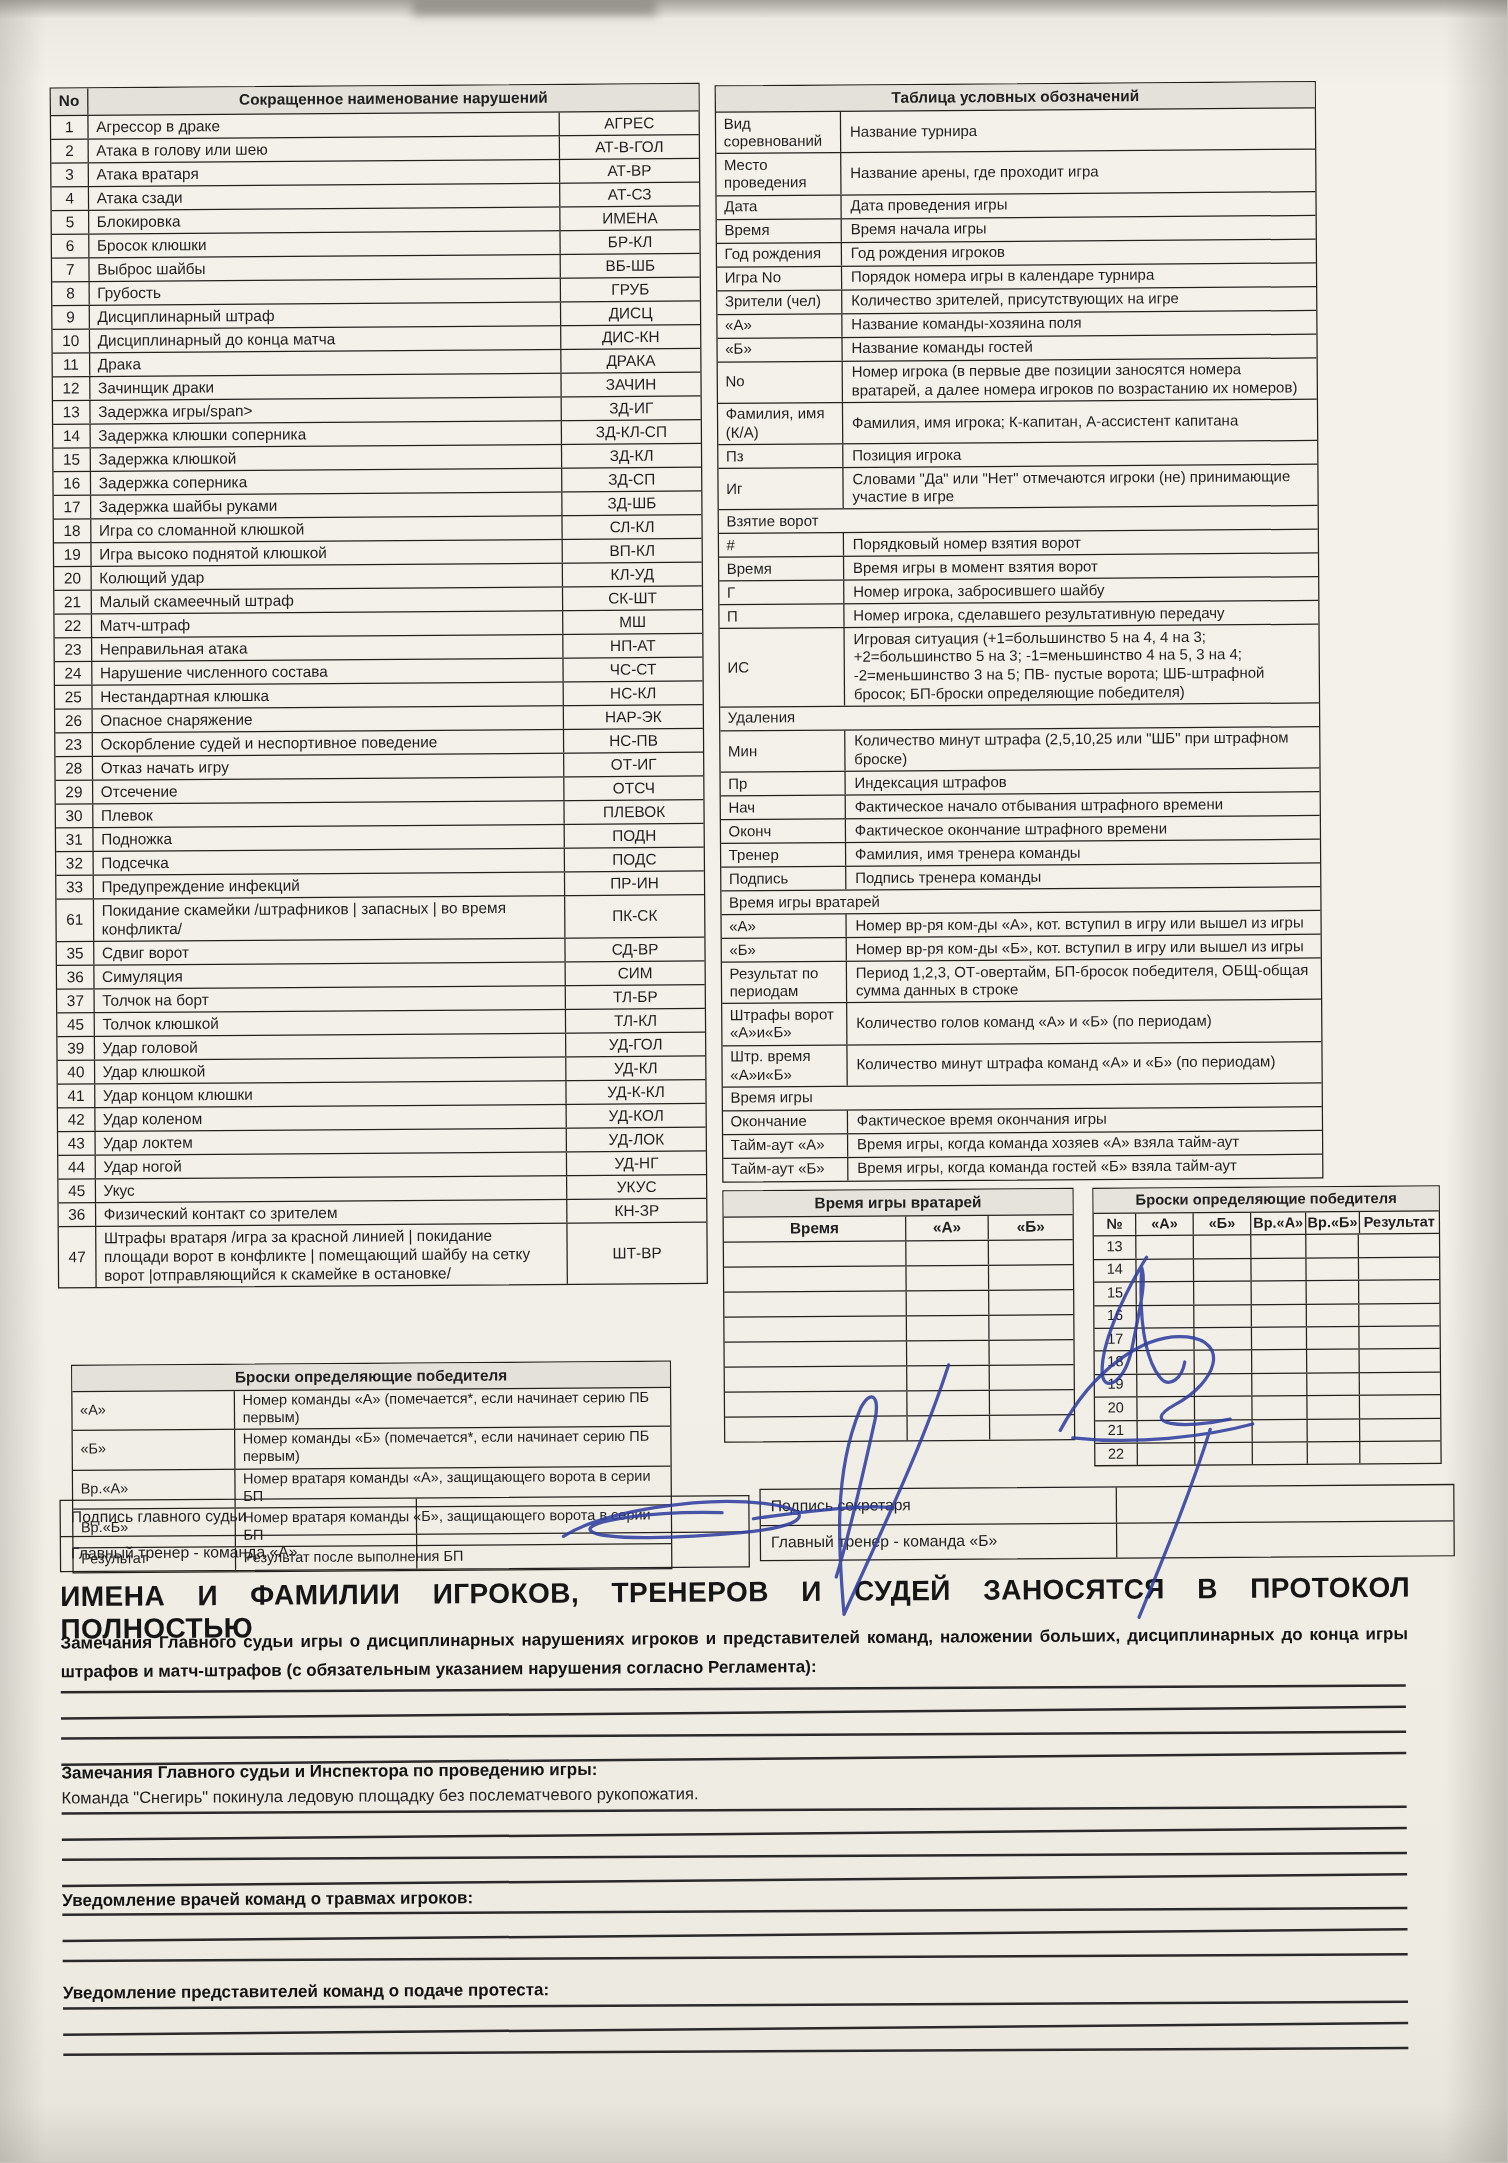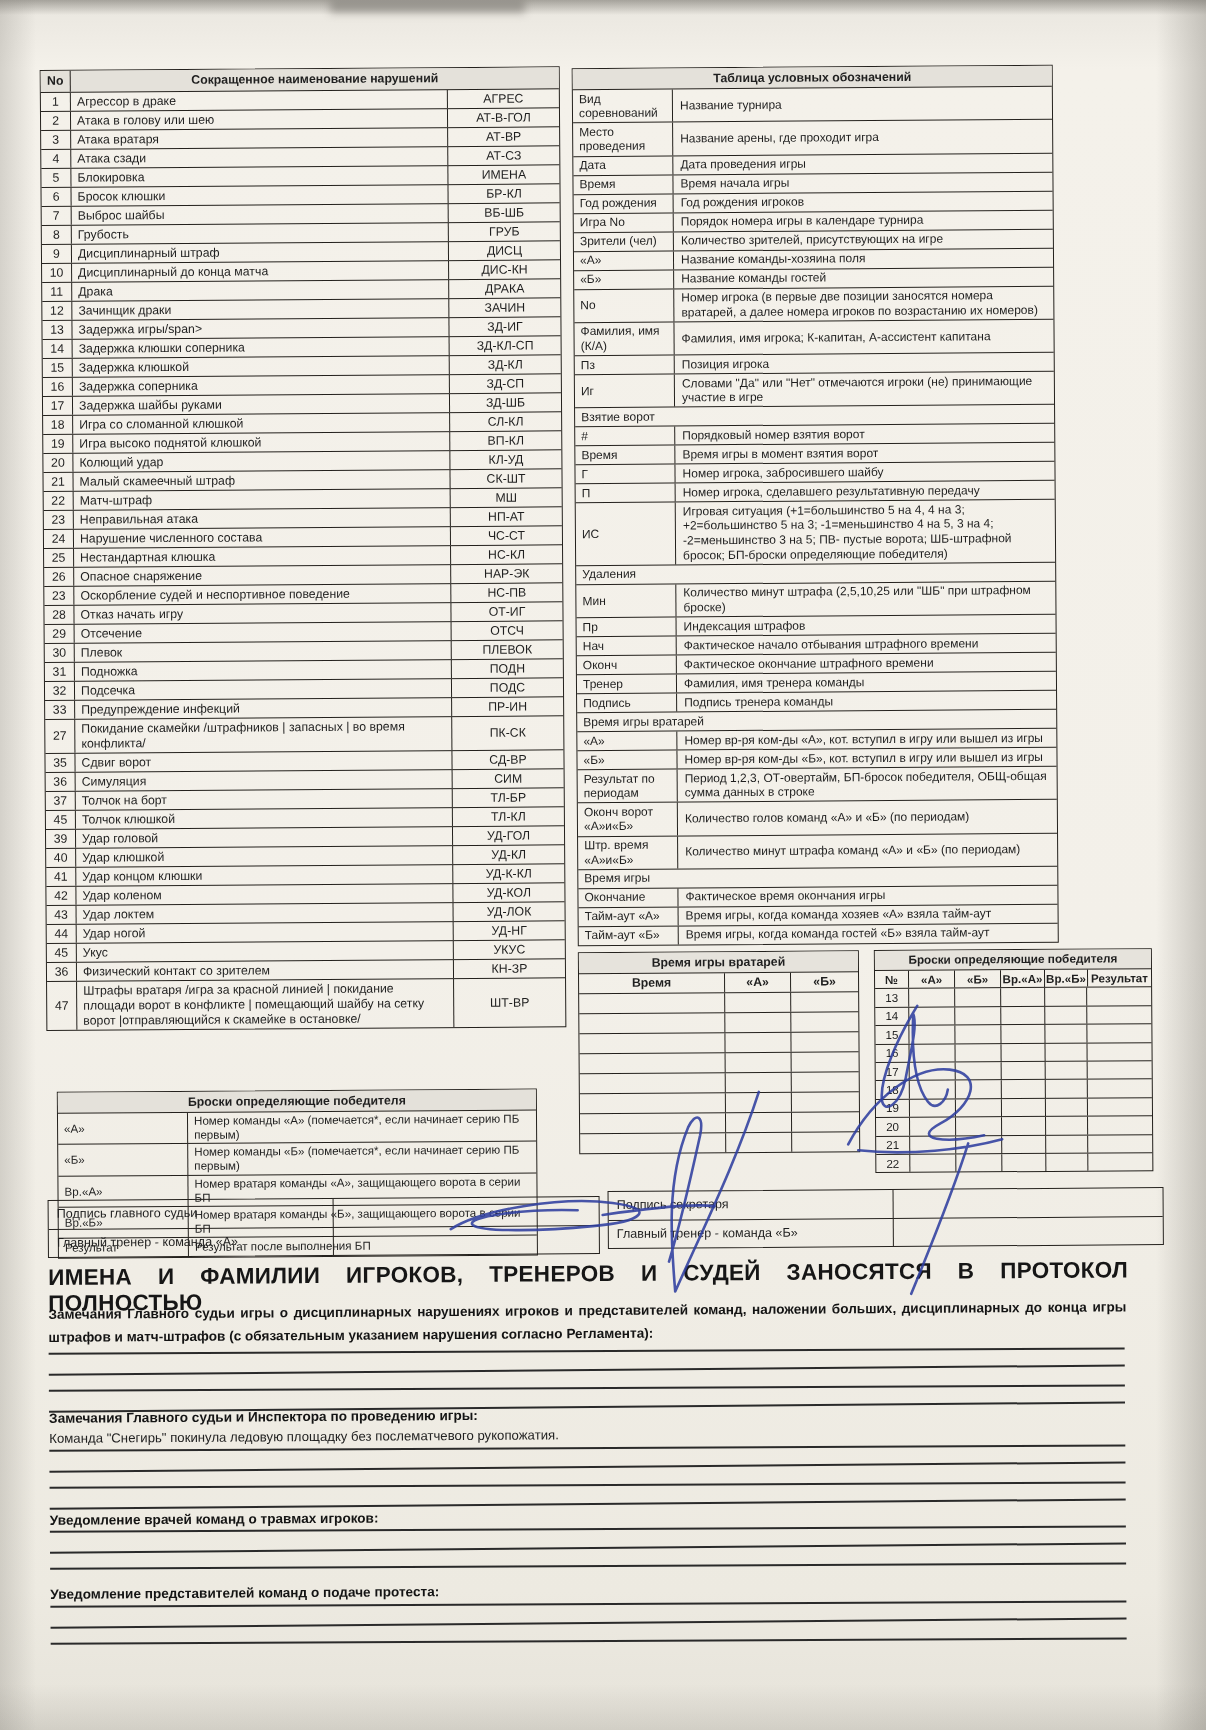--- a/index.html
+++ b/index.html
@@ -286,21 +286,21 @@
             <div class="vabbr">ПОДС</div>
           </div>
 
           <div class="vrow">
             <div class="vno">33</div>
             <div class="vname">Предупреждение инфекций</div>
             <div class="vabbr">ПР-ИН</div>
           </div>
 
           <div class="vrow">
-            <div class="vno">27</div>
+            <div class="vno">61</div>
             <div class="vname">Покидание скамейки /штрафников | запасных | во время конфликта/</div>
             <div class="vabbr">ПК-СК</div>
           </div>
 
           <div class="vrow">
             <div class="vno">35</div>
             <div class="vname">Сдвиг ворот</div>
             <div class="vabbr">СД-ВР</div>
           </div>
 
@@ -526,21 +526,21 @@
             <div class="lterm">«Б»</div>
             <div class="ldesc">Номер вр-ря ком-ды «Б», кот. вступил в игру или вышел из игры</div>
           </div>
 
           <div class="lrow">
             <div class="lterm">Результат по периодам</div>
             <div class="ldesc">Период 1,2,3, ОТ-овертайм, БП-бросок победителя, ОБЩ-общая сумма данных в строке</div>
           </div>
 
           <div class="lrow">
-            <div class="lterm">Оконч ворот «А»и«Б»</div>
+            <div class="lterm">Штрафы ворот «А»и«Б»</div>
             <div class="ldesc">Количество голов команд «А» и «Б» (по периодам)</div>
           </div>
 
           <div class="lrow">
             <div class="lterm">Штр. время «А»и«Б»</div>
             <div class="ldesc">Количество минут штрафа команд «А» и «Б» (по периодам)</div>
           </div>
 
           <div class="lrow section">
             <div class="lterm">Время игры</div>

